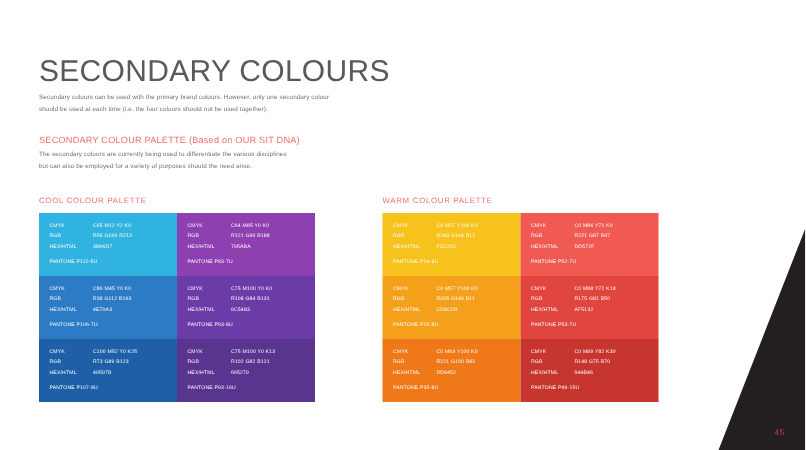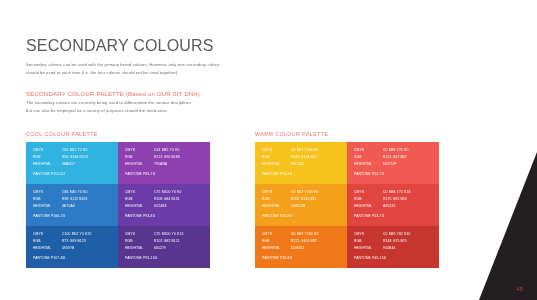--- a/index.html
+++ b/index.html
@@ -14,21 +14,21 @@
   .wedge{position:absolute;right:0;bottom:0;width:70px;height:148px;overflow:hidden;pointer-events:none;}
   .wedge svg{display:block;}
   .page-num{
     position:absolute;right:14px;bottom:8px;
     font-size:5.5px;letter-spacing:.3px;color:#b8444a;
   }
 
   
   .title{
     position:absolute;left:26px;top:37px;
-    font-size:16px;font-weight:400;letter-spacing:.2px;
+    font-size:20px;font-weight:400;letter-spacing:.2px;
     color:#59595b;white-space:nowrap;
   }
   .intro{
     position:absolute;left:26px;top:61px;width:270px;
     font-size:4.2px;line-height:1.85;color:#6d6e71;letter-spacing:.08px;
   }
   .intro p{margin:0;}
 
   .sub-head{
     position:absolute;left:26px;top:90px;

